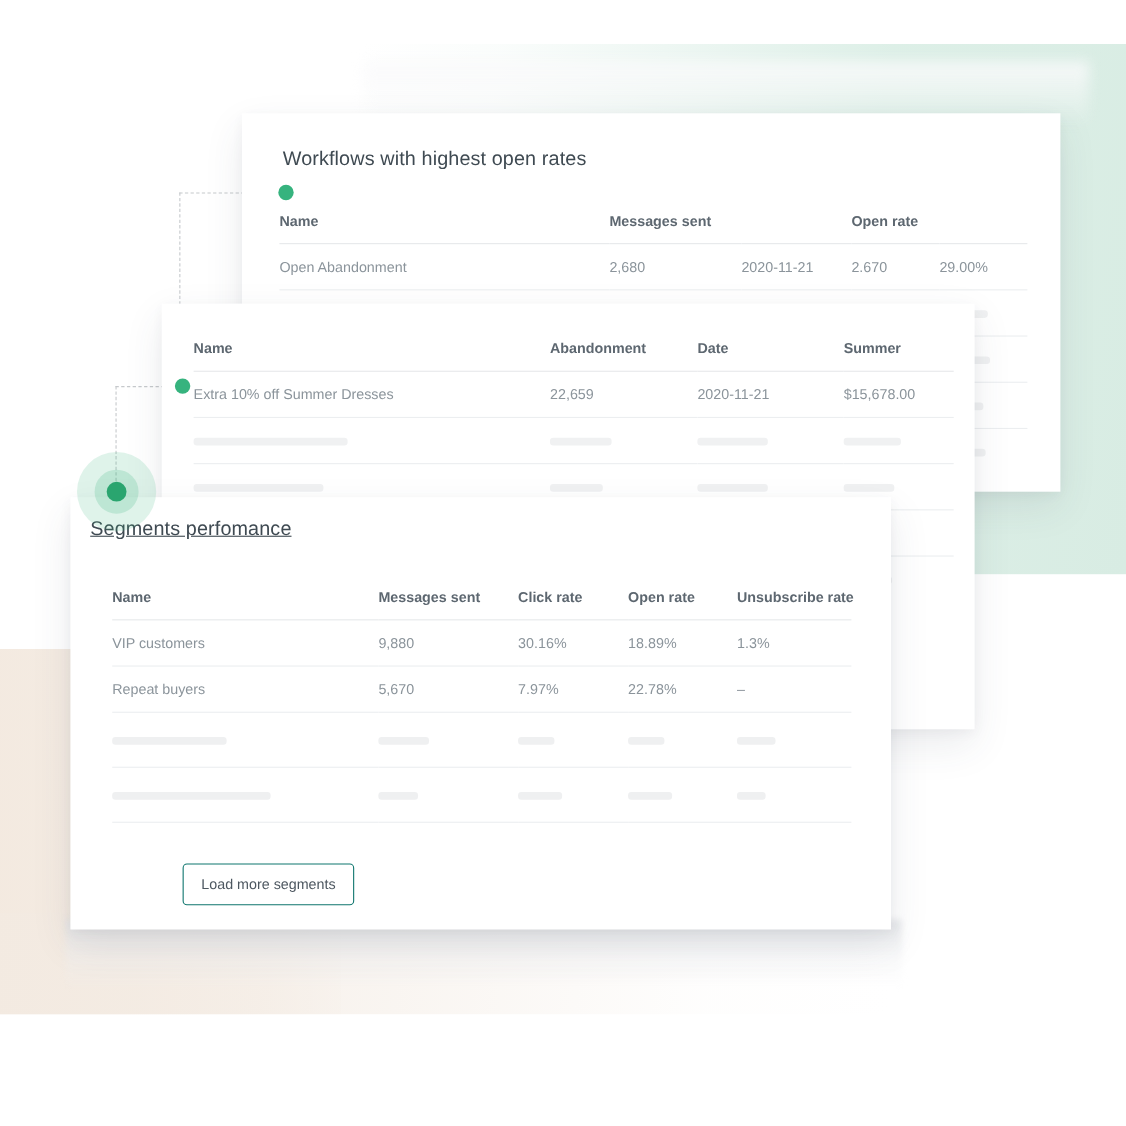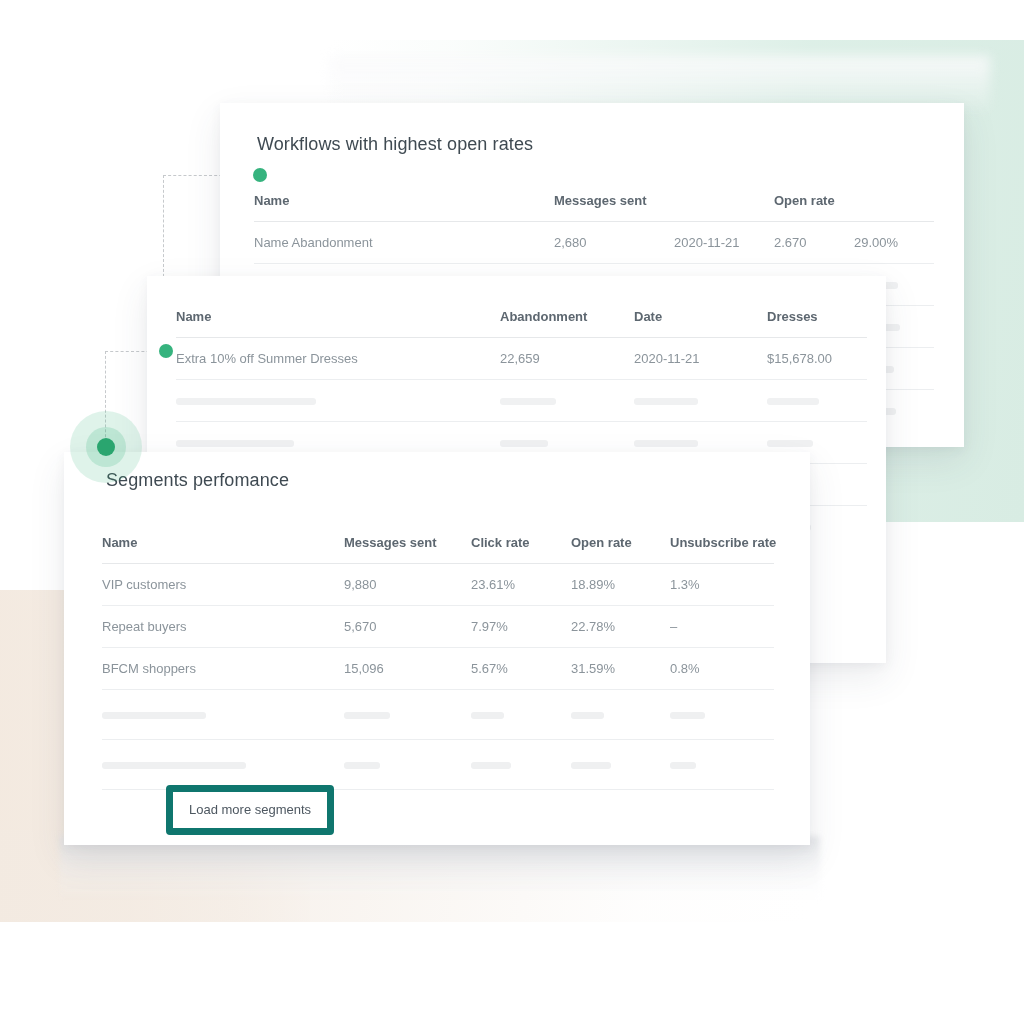--- a/index.html
+++ b/index.html
@@ -154,21 +154,21 @@
   #card-segments  { left: 64px;  top: 452px; width: 746px; height: 393px; }
 
   .card-title {
     font-size: 18px;
     color: #3f4a52;
     font-weight: 400;
     letter-spacing: 0.1px;
   }
   #card-workflows .card-title { margin: 31px 0 0 37px; }
   #card-campaigns .card-title { margin: 29px 0 0 31px; }
-  #card-segments  .card-title { margin: 18px 0 0 42px; }
+  #card-segments  .card-title { margin: 18px 0 0 18px; text-decoration: underline; }
 
   
   table.data {
     border-collapse: collapse;
     width: calc(100% - 74px);
     table-layout: fixed;
   }
   #card-workflows table.data { margin: 38px 0 0 34px; width: 680px; }
   #card-campaigns table.data { margin: 33px 0 0 29px; width: 691px; }
   #card-segments  table.data { margin: 44px 0 0 38px; width: 672px; }
@@ -210,21 +210,21 @@
   
   #load-more-btn {
     position: absolute;
     left: 102px;
     top: 333px;
     padding: 10px 16px;
     font-family: "Liberation Sans", sans-serif;
     font-size: 13px;
     color: #4d5760;
     background: #ffffff;
-    border: 7px solid #0f766e;
+    border: 1px solid #0f766e;
     border-radius: 4px;
     cursor: pointer;
     line-height: 1.2;
   }
 
   
   #card-workflows { z-index: 3; }
   #card-campaigns { z-index: 5; }
   #card-segments  { z-index: 7; }
   #node-1 { z-index: 4; }
@@ -262,21 +262,21 @@
       </colgroup>
       <tbody>
           <tr class="head-row">
         <th>Name</th>
         <th>Messages sent</th>
         <th></th>
         <th>Open rate</th>
         <th></th>
       </tr>
       <tr>
-        <td>Name Abandonment</td>
+        <td>Open Abandonment</td>
         <td>2,680</td>
         <td>2020-11-21</td>
         <td>2.670</td>
         <td>29.00%</td>
       </tr>
 
       <tr class="ghost">
         <td><span class="ghost-bar" style="width:120px"></span></td>
         <td><span class="ghost-bar" style="width:58px"></span></td>
         <td><span class="ghost-bar" style="width:60px"></span></td>
@@ -315,21 +315,21 @@
         <col style="width:324px">
           <col style="width:134px">
           <col style="width:133px">
           <col style="width:100px">
       </colgroup>
       <tbody>
           <tr class="head-row">
         <th>Name</th>
         <th>Abandonment</th>
         <th>Date</th>
-        <th>Dresses</th>
+        <th>Summer</th>
       </tr>
       <tr>
         <td>Extra 10% off Summer Dresses</td>
         <td>22,659</td>
         <td>2020-11-21</td>
         <td>$15,678.00</td>
       </tr>
       <tr class="ghost">
         <td><span class="ghost-bar" style="width:140px"></span></td>
         <td><span class="ghost-bar" style="width:56px"></span></td>
@@ -374,37 +374,30 @@
         <th>Name</th>
         <th>Messages sent</th>
         <th>Click rate</th>
         <th>Open rate</th>
         <th>Unsubscribe rate</th>
       </tr>
 
       <tr>
         <td>VIP customers</td>
         <td>9,880</td>
-        <td>23.61%</td>
+        <td>30.16%</td>
         <td>18.89%</td>
         <td>1.3%</td>
       </tr>
       <tr>
         <td>Repeat buyers</td>
         <td>5,670</td>
         <td>7.97%</td>
         <td>22.78%</td>
         <td>–</td>
-      </tr>
-      <tr>
-        <td>BFCM shoppers</td>
-        <td>15,096</td>
-        <td>5.67%</td>
-        <td>31.59%</td>
-        <td>0.8%</td>
       </tr>
 
       <tr class="skeleton">
         <td><span class="sk-bar" style="width:104px"></span></td>
         <td><span class="sk-bar" style="width:46px"></span></td>
         <td><span class="sk-bar" style="width:33px"></span></td>
         <td><span class="sk-bar" style="width:33px"></span></td>
         <td><span class="sk-bar" style="width:35px"></span></td>
       </tr>
       <tr class="skeleton">

